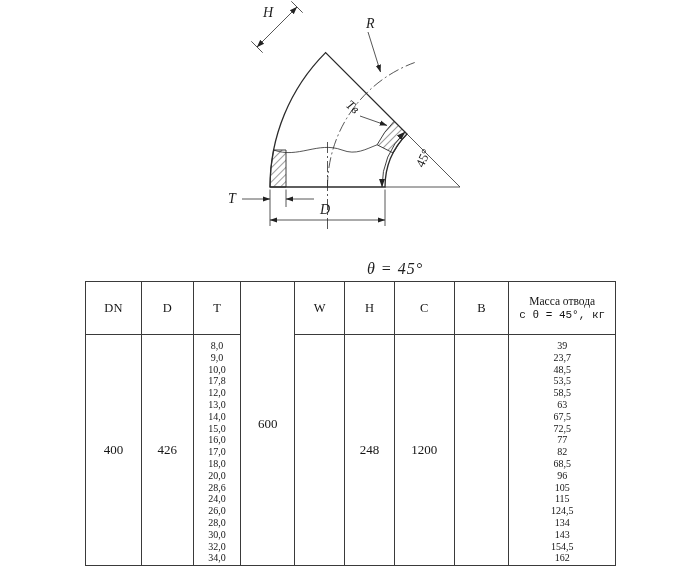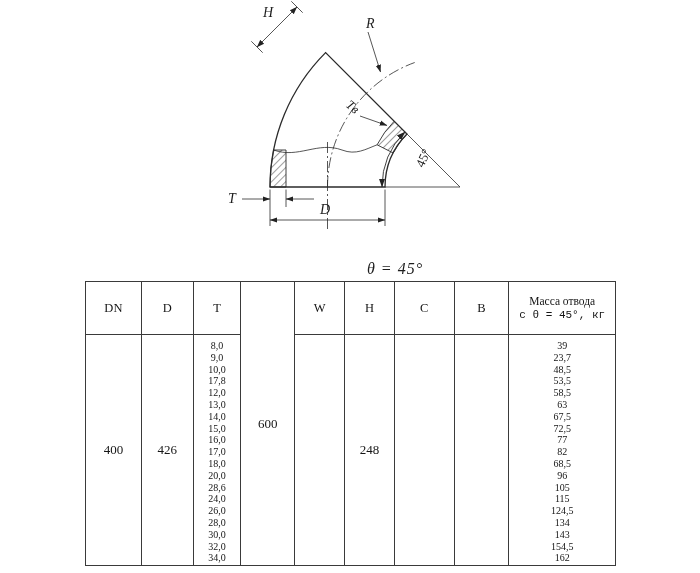--- a/index.html
+++ b/index.html
@@ -124,20 +124,21 @@
   </div>
   <div class="col" style="width:50px">
     <div class="th">W</div>
   </div>
   <div class="col" style="width:50px">
     <div class="th">H</div>
     <div class="td single">248</div>
   </div>
   <div class="col" style="width:60px">
     <div class="th">C</div>
+    <div class="td single">1200</div>
   </div>
   <div class="col" style="width:55px">
     <div class="th">B</div>
   </div>
   <div class="col" style="width:107px">
     <div class="th mass">
       <div>Масса отвода</div>
       <div class="sub">с θ = 45°, кг</div>
     </div>
     <div class="td list">

